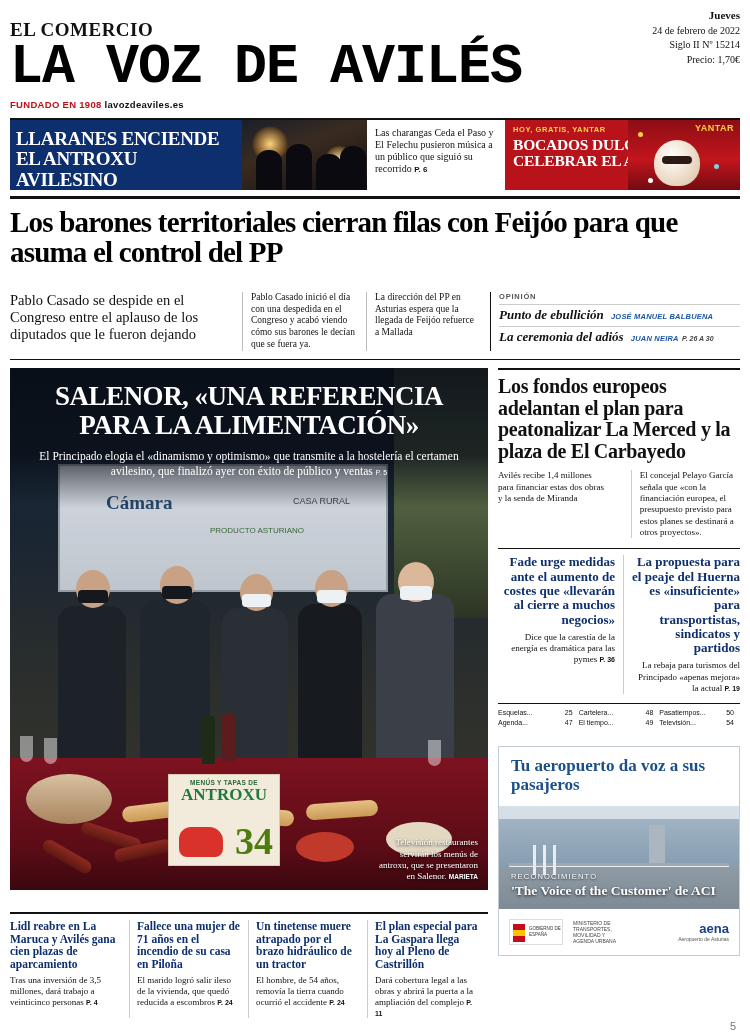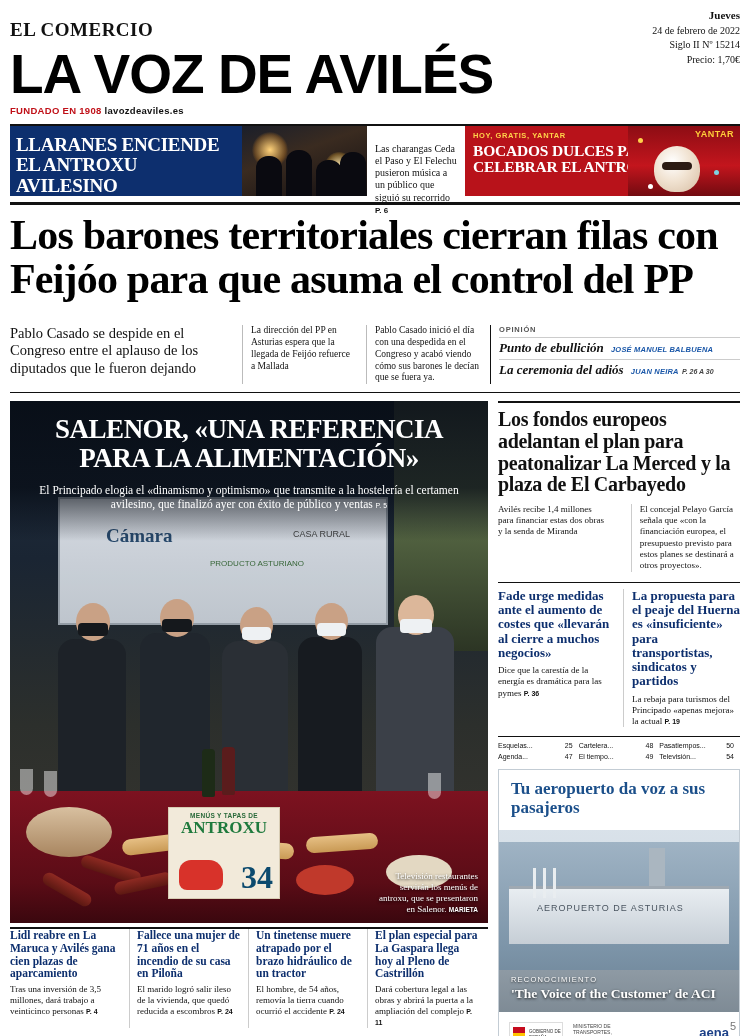--- a/index.html
+++ b/index.html
@@ -14,23 +14,23 @@
   .page { width: 750px; height: 1036px; position: relative; padding: 0 10px; }
 
   
   .masthead { position: relative; padding-top: 20px; }
   .brand-small {
     font-family: "Liberation Serif", serif;
     font-size: 19px; font-weight: bold; letter-spacing: 0.5px;
     color: #111; line-height: 1;
   }
   .brand-main {
-    font-family: Liberation Sans, sans-serif;
+    font-family: Liberation Mono, monospace;
     font-size: 55px; font-weight: bold; line-height: 0.96;
-    letter-spacing: -1px; color: #000; margin-top: 9px;
+    letter-spacing: -1px; color: #000; margin-top: 3px;
   }
   .brand-sub {
     font-family: "Liberation Sans", sans-serif;
     font-size: 9.5px; font-weight: bold; letter-spacing: 0.3px;
     color: #c01018; margin-top: 4px;
   }
   .brand-sub .site { color: #111; }
   .masthead-right {
     position: absolute; right: 0; top: 8px; text-align: right;
     font-family: "Liberation Serif", serif; font-size: 10px;
@@ -63,21 +63,21 @@
   .teaser-photo .glow2 {
     position: absolute; width: 28px; height: 28px; border-radius: 50%;
     background: radial-gradient(circle,#ffe9b0 0%, rgba(255,190,60,0.3) 60%, transparent 75%);
     right: 14px; top: 26px;
   }
   .teaser-photo .fig {
     position: absolute; bottom: 0; width: 26px; height: 40px; border-radius: 12px 12px 0 0;
     background: #0a0a10;
   }
   .teaser-text {
-    width: 98px; background: #fff; padding: 17px 8px 0 8px;
+    width: 138px; background: #fff; padding: 7px 8px 0 8px;
     font-family: "Liberation Serif", serif; font-size: 10px; line-height: 1.22;
     color: #111;
   }
   .teaser-text .ref { font-family:"Liberation Sans",sans-serif; font-weight: bold; font-size: 8px; }
   .teaser-yantar {
     flex: 1; background: #b8121a; color: #fff; position: relative;
     padding: 5px 8px 0 8px; overflow: hidden;
   }
   .teaser-yantar .kicker {
     font-family: "Liberation Sans", sans-serif; font-weight: bold;
@@ -107,21 +107,21 @@
     background: #2b1b14; border-radius: 4px;
   }
   .yantar-thumb .conf {
     position: absolute; width: 5px; height: 5px; border-radius: 50%;
   }
 
   
   .rule-thick { border-top: 3px solid #111; margin-top: 6px; }
   .lead-head {
     font-family: "Liberation Serif", serif;
-    font-weight: bold; font-size: 42px; line-height: 1.05;
+    font-weight: bold; font-size: 29px; line-height: 1.05;
     letter-spacing: -0.8px; margin-top: 8px; color: #000;
   }
   .lead-sub-row {
     display: flex; margin-top: 24px; gap: 10px;
     border-bottom: 1px solid #111; padding-bottom: 8px;
   }
   .lead-col {
     font-family: "Liberation Serif", serif;
   }
   .lead-col.c1 { width: 222px; font-size: 14.5px; line-height: 1.2; }
@@ -222,36 +222,36 @@
   .antroxu-poster .t1 {
     font-family:"Liberation Sans",sans-serif; font-size: 6.5px; text-align:center;
     color:#2a6a3a; margin-top: 4px; font-weight: bold; letter-spacing: .3px;
   }
   .antroxu-poster .t2 {
     font-family:"Liberation Serif",serif; font-weight: bold; font-size: 17px;
     text-align:center; color:#1f7a3d; line-height: 1;
   }
   .antroxu-poster .num {
     position:absolute; right: 6px; bottom: 2px;
-    font-family:"Liberation Serif",serif; font-weight:bold; font-size: 32px; color:#0c4a6e;
+    font-family:"Liberation Serif",serif; font-weight:bold; font-size: 38px; color:#4d7c0f;
   }
   .antroxu-poster .cow {
     position:absolute; left: 10px; bottom: 8px; width: 44px; height: 30px;
     background:#d8322a; border-radius: 12px 14px 8px 8px;
   }
   .mp-caption {
     position: absolute; right: 10px; bottom: 8px; width: 106px;
     color: #fff; font-family: "Liberation Serif", serif;
     font-size: 9px; line-height: 1.24; text-align: right;
     text-shadow: 0 1px 3px rgba(0,0,0,.9);
   }
   .mp-caption .cred { font-family:"Liberation Sans",sans-serif; font-size:6.5px; font-weight:bold; }
 
   
-  .briefs { display: flex; margin-top: 4px; border-top: 2px solid #111; }
+  .briefs { display: flex; margin-top: 22px; border-top: 2px solid #111; padding-top: 6px; }
   .brief { width: 119px; padding: 0 7px; border-left: 1px solid #ccc; }
   .brief:first-child { border-left: none; padding-left: 0; }
   .brief h4 {
     font-family: "Liberation Serif", serif; font-weight: bold;
     font-size: 11.5px; line-height: 1.1; color: #0d2f6e; margin-bottom: 4px;
   }
   .brief p {
     font-family: "Liberation Serif", serif; font-size: 9px; line-height: 1.22; color: #111;
   }
   .brief .pg { font-family:"Liberation Sans",sans-serif; font-size:7px; font-weight:bold; }
@@ -259,37 +259,37 @@
   
   .r-head {
     font-family: "Liberation Serif", serif; font-weight: bold;
     font-size: 20px; line-height: 1.08; letter-spacing: -0.3px;
     border-top: 2px solid #111; padding-top: 6px;
   }
   .r-two { display: flex; gap: 24px; margin-top: 8px; }
   .r-two .c { width: 117px; font-family:"Liberation Serif",serif; font-size: 9px; line-height: 1.26; }
   .r-two .c.right { border-left: 1px solid #ccc; padding-left: 8px; }
 
-  .r-pair { display: flex; gap: 8px; margin-top: 10px; border-top: 1px solid #111; padding-top: 6px; }
+  .r-pair { display: flex; gap: 8px; margin-top: 10px; border-top: 1px solid #111; padding-top: 6px; text-align: right; }
   .r-pair .c { width: 117px; }
   .r-pair .c.right { border-left: 1px solid #ccc; padding-left: 8px; }
   .r-pair h3 {
     font-family:"Liberation Serif",serif; font-weight: bold; font-size: 13px;
     line-height: 1.1; color:#0d2f6e; margin-bottom: 5px;
   }
   .r-pair p { font-family:"Liberation Serif",serif; font-size: 9px; line-height: 1.24; }
   .r-pair .pg { font-family:"Liberation Sans",sans-serif; font-size: 7px; font-weight:bold; }
 
   .index-box { margin-top: 9px; border-top: 1px solid #111; padding-top: 4px; }
   .index-row { display: flex; font-family:"Liberation Sans",sans-serif; font-size: 7px; line-height: 1.5; }
   .index-row .cell { width: 33.33%; display:flex; justify-content: space-between; padding-right: 6px; }
   .index-row .cell b { font-weight: normal; }
 
   .ad {
-    margin-top: 7px; width: 242px; height: 290px; position: relative; overflow: hidden;
+    margin-top: 17px; width: 242px; height: 210px; position: relative; overflow: hidden;
     background: linear-gradient(180deg,#dfe7ee 0%, #cfd9e2 55%, #b9c5cf 100%);
     border: 1px solid #c3ccd4;
   }
   .ad-top {
     background: #ffffff; padding: 10px 12px 12px 12px;
   }
   .ad-top h3 {
     font-family:"Liberation Serif",serif; font-weight: bold; font-size: 17px;
     line-height: 1.1; color:#1b4f8a;
   }
@@ -388,22 +388,22 @@
       </div>
     </div>
   </div>
 
   <div class="rule-thick"></div>
 
   <div class="lead-head">Los barones territoriales cierran filas con Feijóo para que asuma el control del PP</div>
 
   <div class="lead-sub-row">
     <div class="lead-col c1">Pablo Casado se despide en el Congreso entre el aplauso de los diputados que le fueron dejando</div>
+    <div class="lead-col c2">Pablo Casado inició el día con una despedida en el Congreso y acabó viendo cómo sus barones le decían que se fuera ya.</div>
     <div class="lead-col c3">La dirección del PP en Asturias espera que la llegada de Feijóo refuerce a Mallada</div>
-    <div class="lead-col c2">Pablo Casado inició el día con una despedida en el Congreso y acabó viendo cómo sus barones le decían que se fuera ya.</div>
     <div class="opinion-box">
       <div class="tag">OPINIÓN</div>
       <div class="opinion-row">
         <span>Punto de ebullición</span>
         <span class="author">JOSÉ MANUEL BALBUENA</span>
       </div>
       <div class="opinion-row">
         <span>La ceremonia del adiós</span>
         <span class="author">JUAN NEIRA</span>
         <span class="pg">P. 26 A 30</span>

